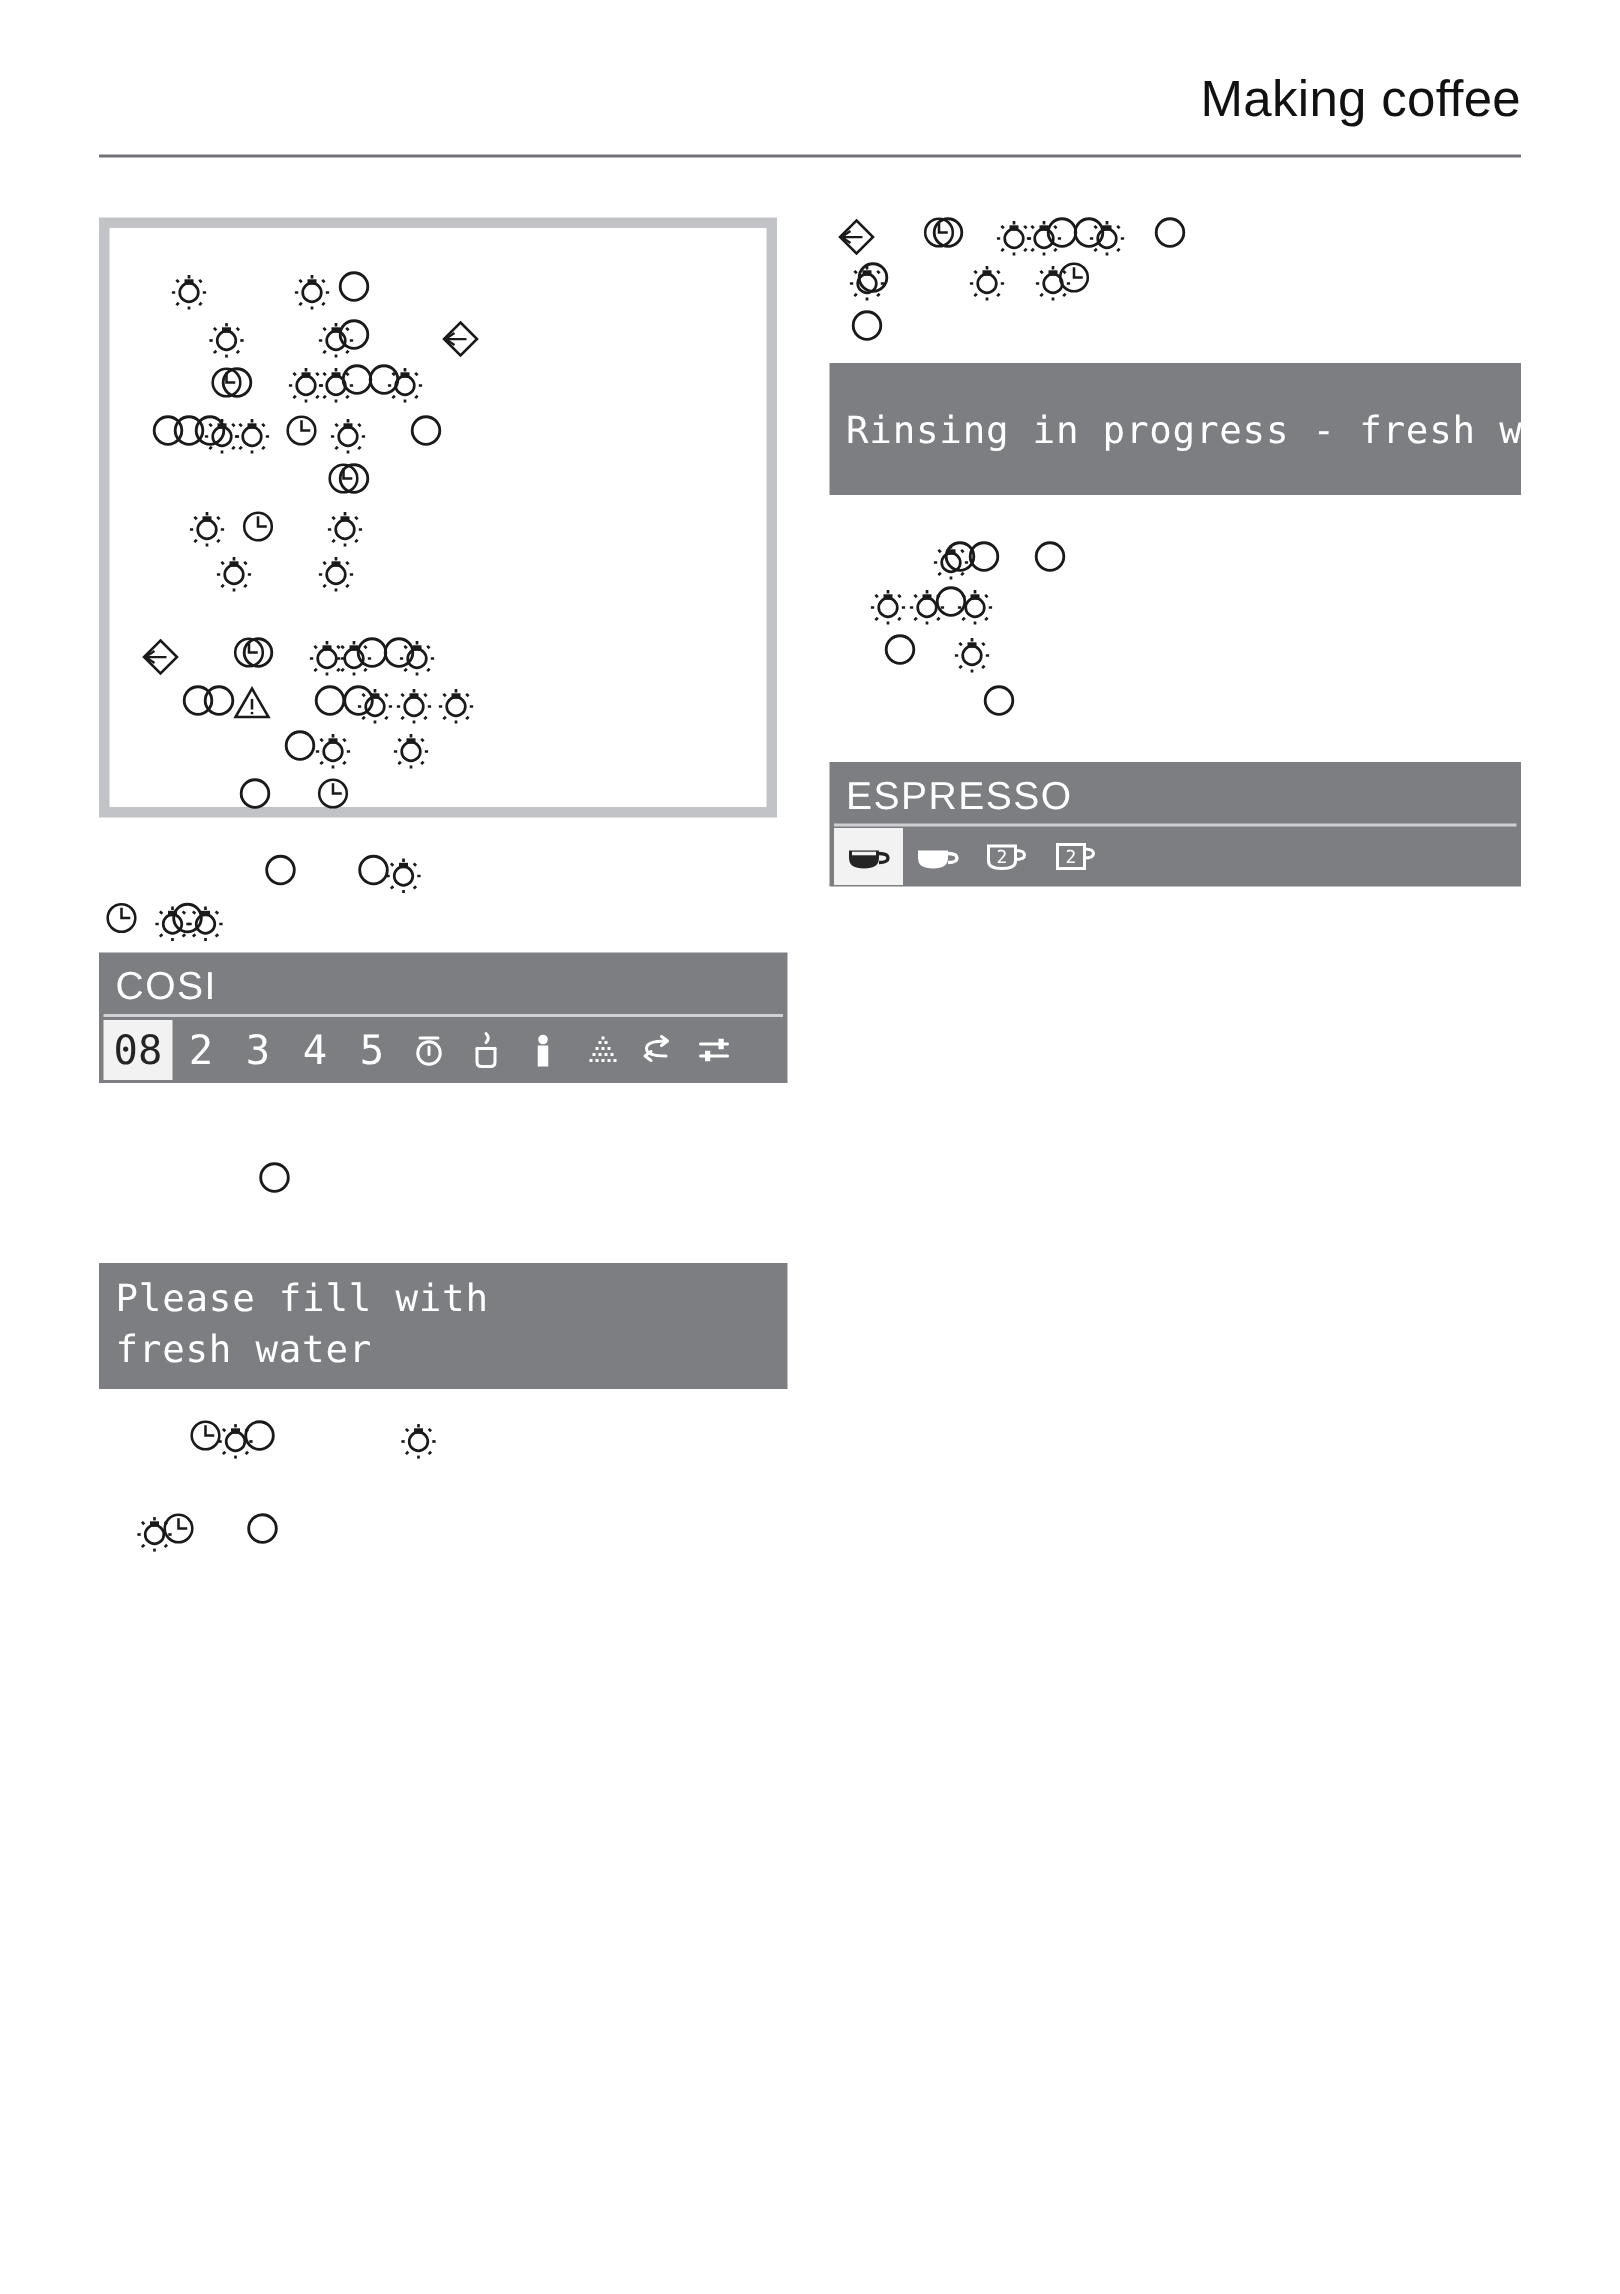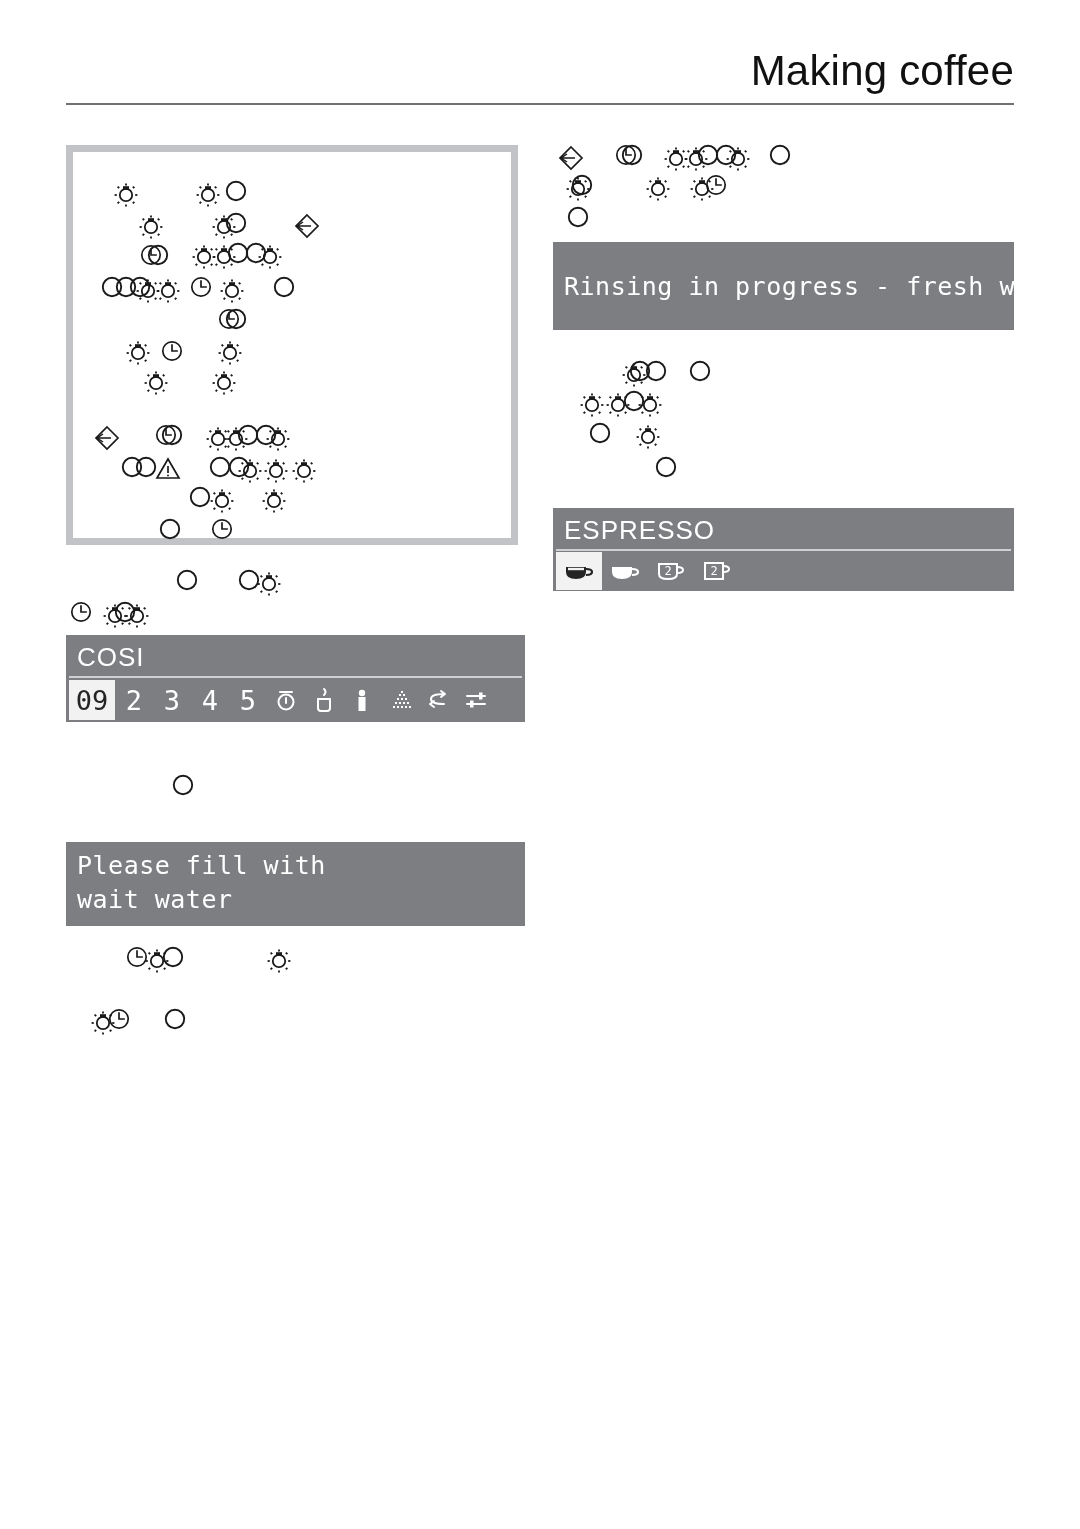--- a/index.html
+++ b/index.html
@@ -12,21 +12,21 @@
     position:relative;
     overflow:hidden;
   }
 
   
   .page-header{
     position:absolute; left:66px; top:48px; width:948px;
     text-align:right;
   }
   .page-header .title{
-    font-size:42px; font-weight:400; color:#111; letter-spacing:0.2px;
+    font-size:34px; font-weight:400; color:#111; letter-spacing:0.2px;
     line-height:1.1;
   }
   .header-rule{
     position:absolute; left:66px; top:103px; width:948px; height:2px;
     background:#6f7175;
   }
 
   
   .col-left{ position:absolute; left:66px; top:145px; width:462px; }
   .col-right{ position:absolute; left:553px; top:138px; width:461px; }
@@ -690,21 +690,21 @@
             </g>
           </svg>
         </span>
       </div>
   </div>
 
   <div class="lcd" style="margin-top:2px;">
     <div class="lcd-title">COSI</div>
     <div class="lcd-sep"></div>
     <div class="lcd-iconbar">
-        <div class="lcd-cell sel wide">09</div>
+        <div class="lcd-cell sel wide">08</div>
         <div class="lcd-cell">2</div>
         <div class="lcd-cell">3</div>
         <div class="lcd-cell">4</div>
         <div class="lcd-cell">5</div>
         <div class="lcd-cell icon">
           <svg width="26" height="28" viewBox="0 0 26 28" class="glyph">
             <path d="M7 6 L19 6" fill="none" stroke="#ffffff" stroke-width="2" stroke-linecap="round" stroke-linejoin="round"></path>
             <circle cx="13" cy="16" r="7.5" fill="none" stroke="#ffffff" stroke-width="2" stroke-linecap="round" stroke-linejoin="round"></circle>
             <path d="M13 12 L13 17" fill="none" stroke="#ffffff" stroke-width="2" stroke-linecap="round" stroke-linejoin="round"></path>
           </svg>
@@ -761,21 +761,21 @@
         <span class="sym" style="left: 106px; top: 4px;">
           <svg width="22" height="22" viewBox="0 0 22 22" class="glyph">
             <circle cx="11" cy="11" r="9.2" fill="none" stroke="#1a1a1a" stroke-width="1.9"></circle>
           </svg>
         </span>
       </div>
   </div>
 
   <div class="lcd">
     <div class="lcd-line">Please fill with</div>
-    <div class="lcd-line" style="padding-top:0;padding-bottom:12px;">wait water</div>
+    <div class="lcd-line" style="padding-top:0;padding-bottom:12px;">fresh water</div>
   </div>
 
   <div style="position:relative;height:62px;margin-top:16px;">
     <div class="sym-block">
         <span class="sym" style="left: 60px; top: 4px;">
           <svg width="22" height="22" viewBox="0 0 22 22" class="glyph">
             <circle cx="11" cy="11" r="9.2" fill="none" stroke="#1a1a1a" stroke-width="1.7"></circle>
             <path d="M11 5 L11 11 L16 11" fill="none" stroke="#1a1a1a" stroke-width="1.7" stroke-linecap="square"></path>
           </svg>
         </span>

